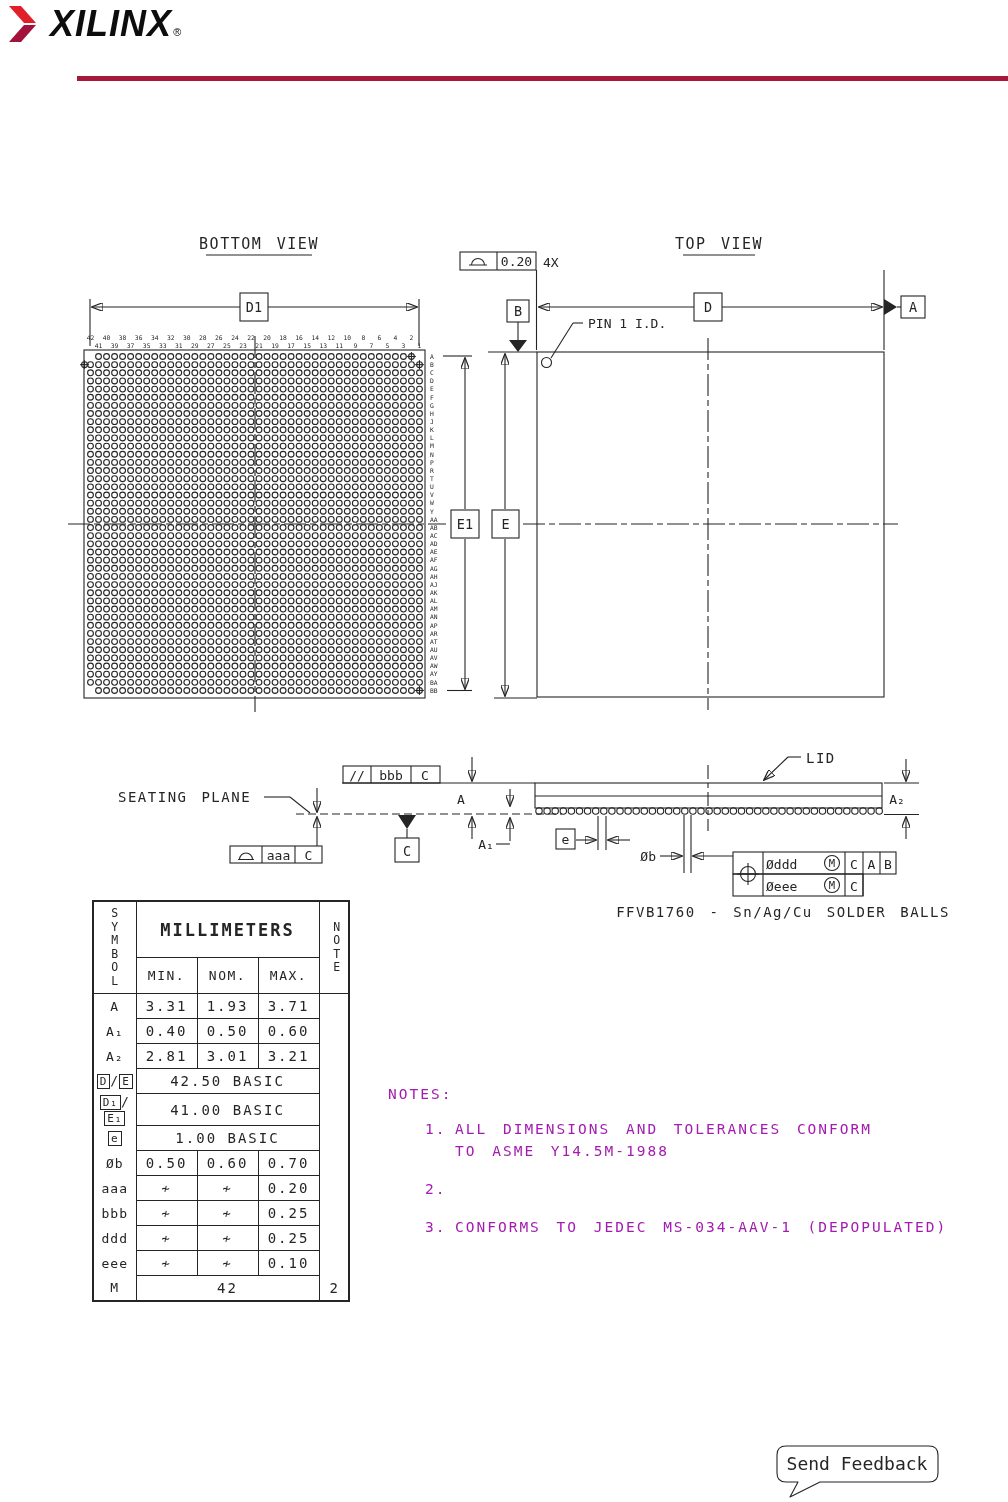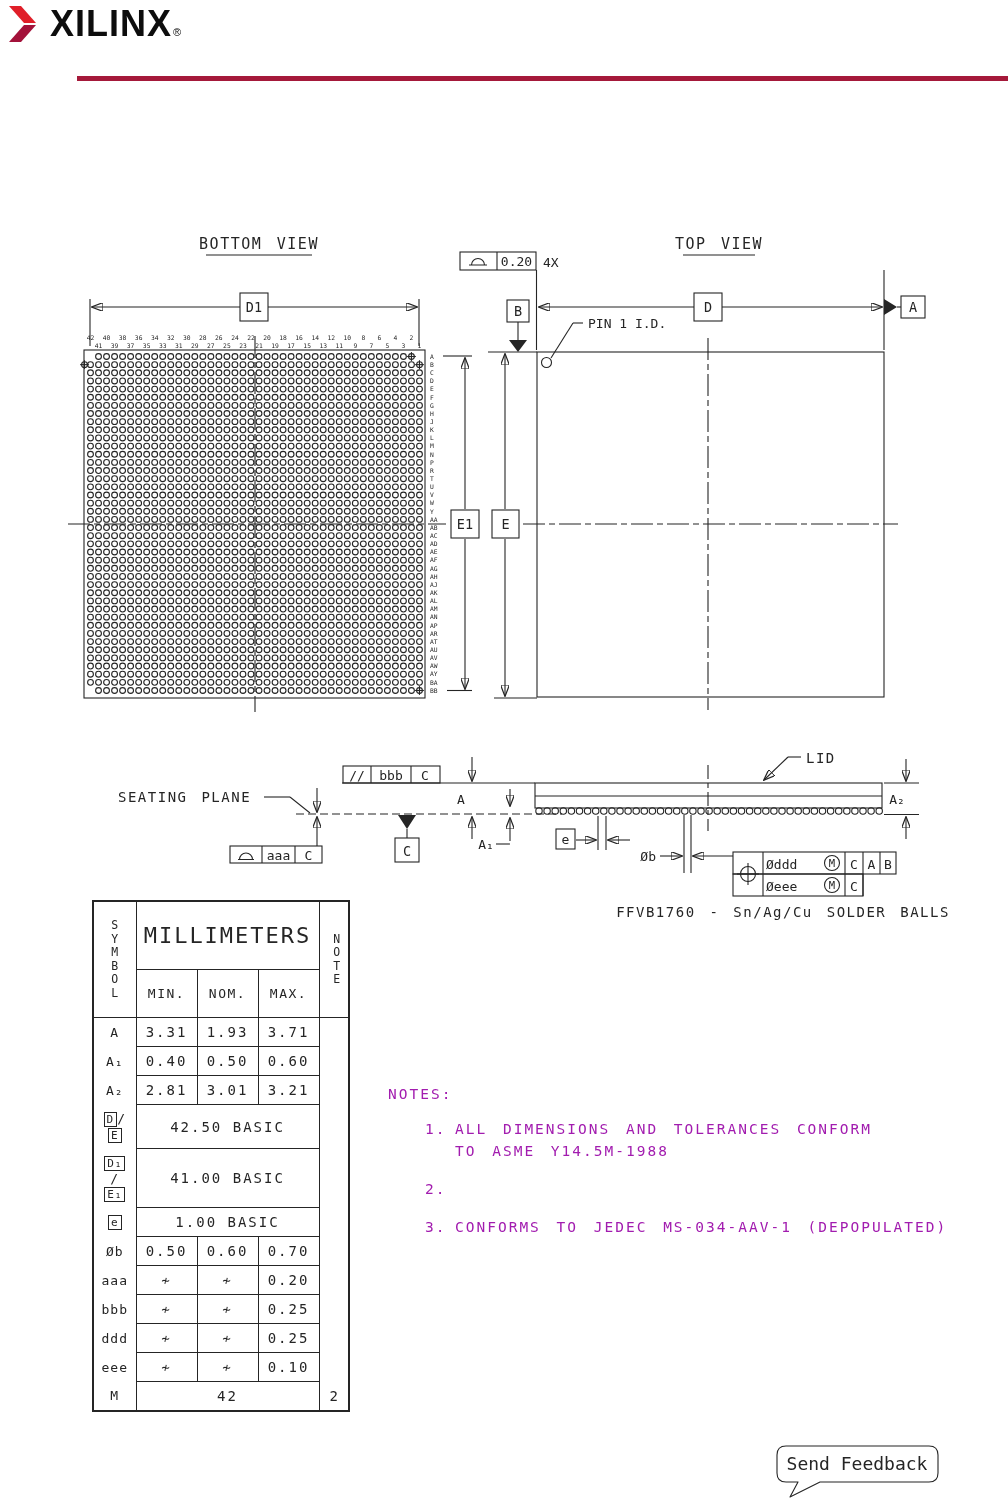--- a/index.html
+++ b/index.html
@@ -1,20 +1,20 @@
 <!DOCTYPE html>
 <html><head>
 <meta charset="utf-8">
 <style>
   html,body{margin:0;padding:0;background:#ffffff;}
   #page{position:relative;width:1008px;height:1502px;background:#fff;overflow:hidden;
         font-family:"DejaVu Sans Mono",monospace;color:#252525;}
 
   
-  .logo{position:absolute;left:8px;top:4px;display:flex;align-items:flex-start;}
+  .logo{position:absolute;left:8px;top:4px;display:flex;align-items:flex-start;font-style:italic;}
   .logo-text{font-family:"Liberation Sans",sans-serif;font-weight:700;font-size:36px;
              letter-spacing:1px;color:#0d0d0d;line-height:40px;margin-left:8px;}
   .logo-reg{font-family:"Liberation Sans",sans-serif;font-size:11px;color:#0d0d0d;
             margin-top:22px;margin-left:1px;}
   .rule{position:absolute;left:77px;top:76px;width:931px;height:5px;background:#A5193A;}
 
   
   #draw{position:absolute;left:0;top:0;}
   #draw line,#draw rect,#draw circle,#draw path,#draw polyline{stroke:#252525;fill:none;stroke-width:1.1px;}
   #draw .fillit{fill:#252525;stroke:none;}
@@ -26,24 +26,24 @@
   .lbl{font-size:13.5px;text-anchor:middle;}
   .tiny{font-size:6.3px;}
   .cl{stroke-dasharray:22 4 6 4;stroke-width:0.9px;}
   .cl2{stroke-dasharray:14 4 5 4;stroke-width:0.9px;}
   .dash{stroke-dasharray:8 4;}
   .thick{stroke-width:2.4px;}
 
   
   #dimtable{position:absolute;left:92px;top:900px;border-collapse:collapse;table-layout:fixed;
             width:256px;font-family:"DejaVu Sans Mono",monospace;color:#252525;}
-  #dimtable td{padding:6px;text-align:center;vertical-align:middle;}
+  #dimtable td{padding:0;text-align:center;vertical-align:middle;}
   #dimtable{border:2px solid #252525;}
   td.mmhead{border-bottom:1.4px solid #252525;border-left:1.4px solid #252525;border-right:1.4px solid #252525;
-            font-size:22px;letter-spacing:2px;height:55px;}
+            font-size:17px;letter-spacing:2px;height:55px;font-weight:bold;}
   td.colhead{border:1.4px solid #252525;font-size:13px;letter-spacing:1.5px;height:35px;}
   td.vhead{border-bottom:1.4px solid #252525;}
   td.vhead div{width:13px;margin:0 auto;word-break:break-all;font-size:11.5px;line-height:13.5px;letter-spacing:0;}
   td.notehead div{margin-top:0px;text-align:right;}
   td.symcol{border-right:1.4px solid #252525;font-size:13px;letter-spacing:1px;}
   td.val{border:1.4px solid #252525;font-size:14px;letter-spacing:2px;}
   td.notecol{border-left:1.4px solid #252525;font-size:14px;}
   #dimtable tr.body{height:25px;}
   .bx{display:inline-block;border:1.3px solid #252525;padding:0 2px;font-size:11px;line-height:13px;}
   .squig{font-style:italic;font-size:15px;letter-spacing:0;}

